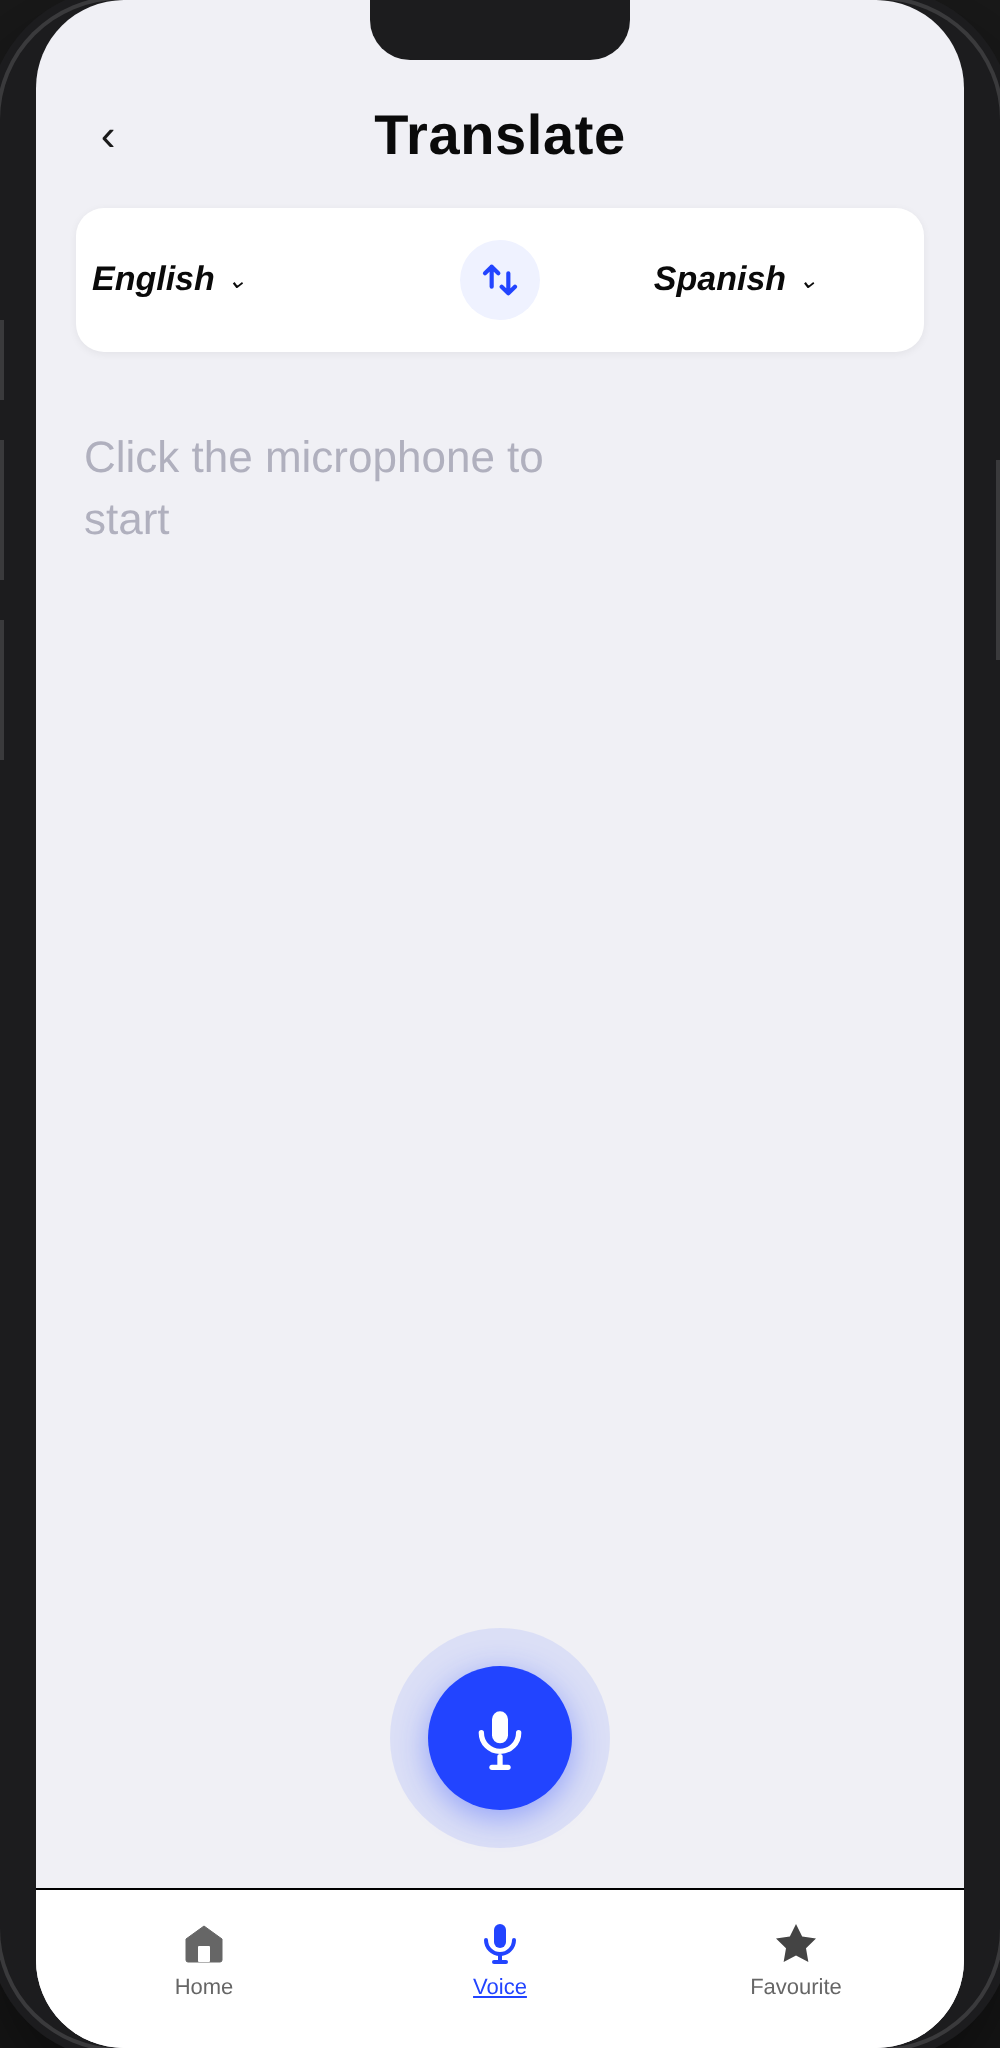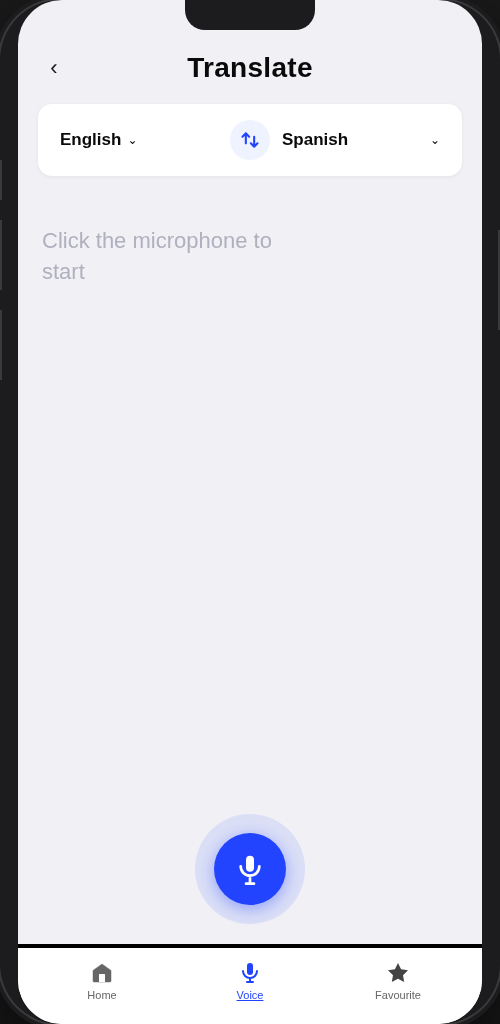--- a/index.html
+++ b/index.html
@@ -127,41 +127,42 @@
 
     .header-title {
       font-size: 28px;
       font-weight: 700;
       color: #0a0a0a;
       letter-spacing: 0.3px;
     }
 
     
     .lang-selector {
-      margin: 8px 20px 16px;
+      margin: 8px 20px 4px;
       background: #ffffff;
       border-radius: 14px;
-      padding: 16px 22px;
+      padding: 16px 8px;
       display: flex;
       align-items: center;
       justify-content: space-between;
       flex-shrink: 0;
       box-shadow: 0 1px 4px rgba(0,0,0,0.06);
+      font-style: italic;
     }
 
     .lang-option {
       display: flex;
       align-items: center;
       gap: 6px;
       cursor: pointer;
       flex: 1;
     }
 
     .lang-option.right {
-      justify-content: space-between;
+      justify-content: center;
     }
 
     .lang-text {
       font-size: 17px;
       font-weight: 600;
       color: #0a0a0a;
     }
 
     .chevron-down {
       font-size: 12px;
@@ -239,21 +240,21 @@
     }
 
     
     .bottom-nav {
       background: #ffffff;
       height: 80px;
       display: flex;
       align-items: center;
       justify-content: space-around;
       padding: 0 10px 10px;
-      border-top: 4px solid #000000;
+      border-top: 1px solid #000000;
       flex-shrink: 0;
     }
 
     .nav-item {
       display: flex;
       flex-direction: column;
       align-items: center;
       gap: 4px;
       cursor: pointer;
       flex: 1;

